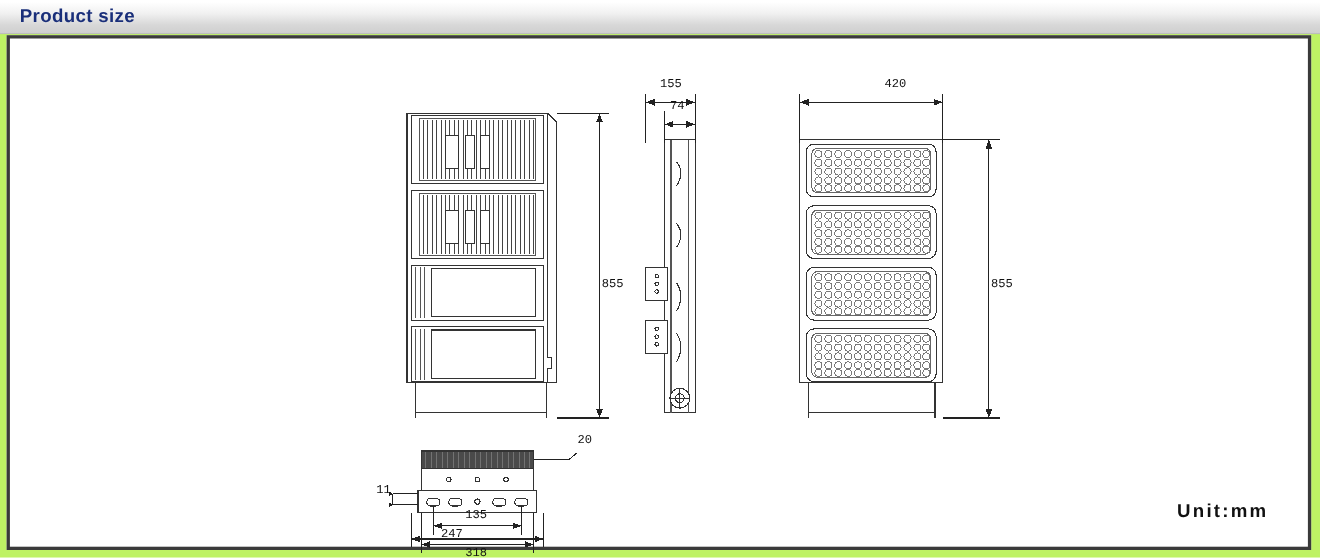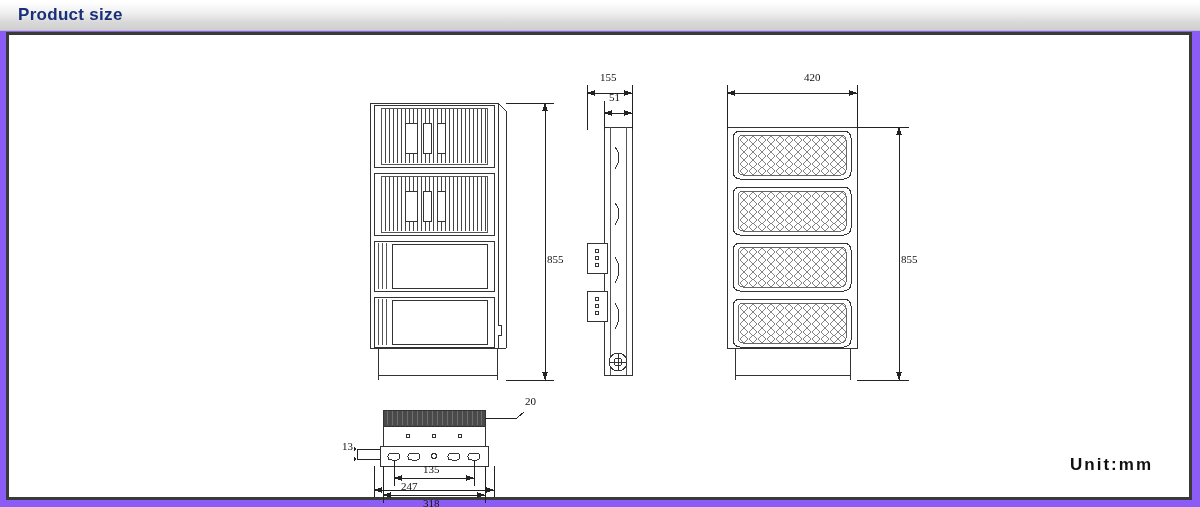--- a/index.html
+++ b/index.html
@@ -7,21 +7,21 @@
     padding: 0;
     background: #ffffff;
   }
   body {
     font-family: "Liberation Sans", sans-serif;
   }
   #page {
     position: relative;
     width: 1200px;
     height: 507px;
-    background: #8b5cf6;
+    background: #bef264;
     overflow: hidden;
   }
   
   #header-bar {
     position: absolute;
     left: 0;
     top: 0;
     width: 1200px;
     height: 30px;
     background: linear-gradient(to bottom, #ffffff 0%, #ffffff 6%, #f1f1f1 40%, #d8d8d8 75%, #cfcfcf 100%);
@@ -60,21 +60,21 @@
     bottom: 22px;
     font-size: 17px;
     font-weight: bold;
     color: #111111;
     letter-spacing: 2px;
   }
   .dim-text {
     position: absolute;
     font-size: 11px;
     color: #111111;
-    font-family: Liberation Serif, serif;
+    font-family: Liberation Mono, monospace;
     white-space: nowrap;
   }
 </style>
 </head>
 <body>
 
 <div id="page">
 
   <div id="header-bar">
     <div id="header-title">Product size</div>
@@ -582,23 +582,23 @@
           <path d="M365,455 l8,-3 l0,6 z" fill="#222" stroke="none"></path>
           <path d="M485,455 l-8,-3 l0,6 z" fill="#222" stroke="none"></path>
         </g>
       </g>
     </svg>
 
     <div class="dim-text" style="left:538px; top:218px;">855</div>
     <div class="dim-text" style="left:892px; top:218px;">855</div>
     <div class="dim-text" style="left:782px; top:36px;margin-left:13px;">420</div>
     <div class="dim-text" style="left:591px; top:36px;">155</div>
-    <div class="dim-text" style="left:600px; top:56px;">51</div>
+    <div class="dim-text" style="left:600px; top:56px;">74</div>
     <div class="dim-text" style="left:516px; top:360px;">20</div>
-    <div class="dim-text" style="left:333px; top:405px;">13</div>
+    <div class="dim-text" style="left:333px; top:405px;">11</div>
     <div class="dim-text" style="left:414px; top:428px;">135</div>
     <div class="dim-text" style="left:392px; top:445px;">247</div>
     <div class="dim-text" style="left:414px; top:462px;">318</div>
 
     <div id="unit-label">
       <span>Unit</span><span>:</span><span>mm</span>
     </div>
 
   </div>
 </div>

